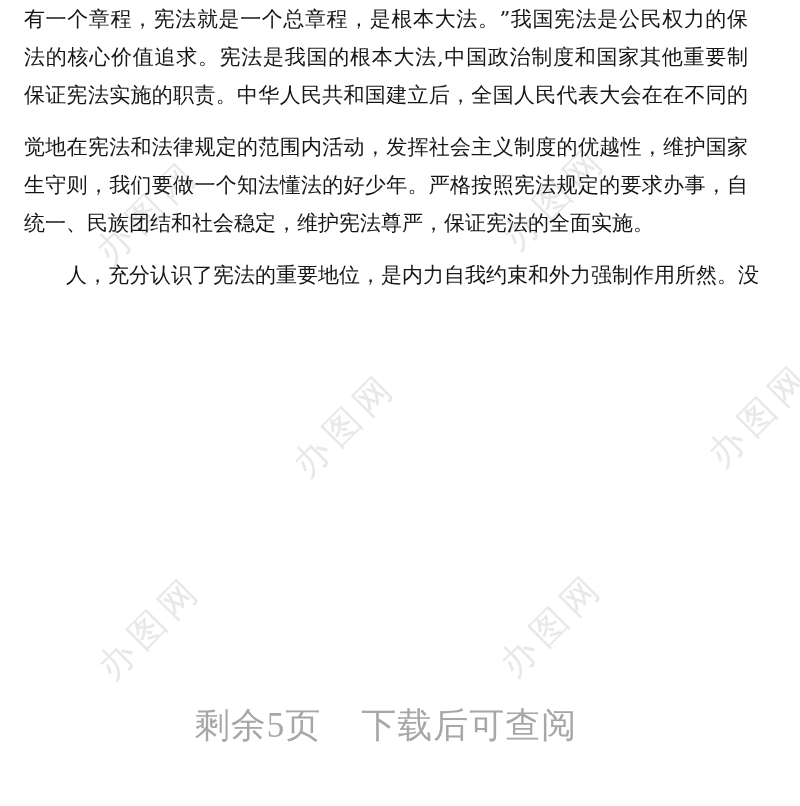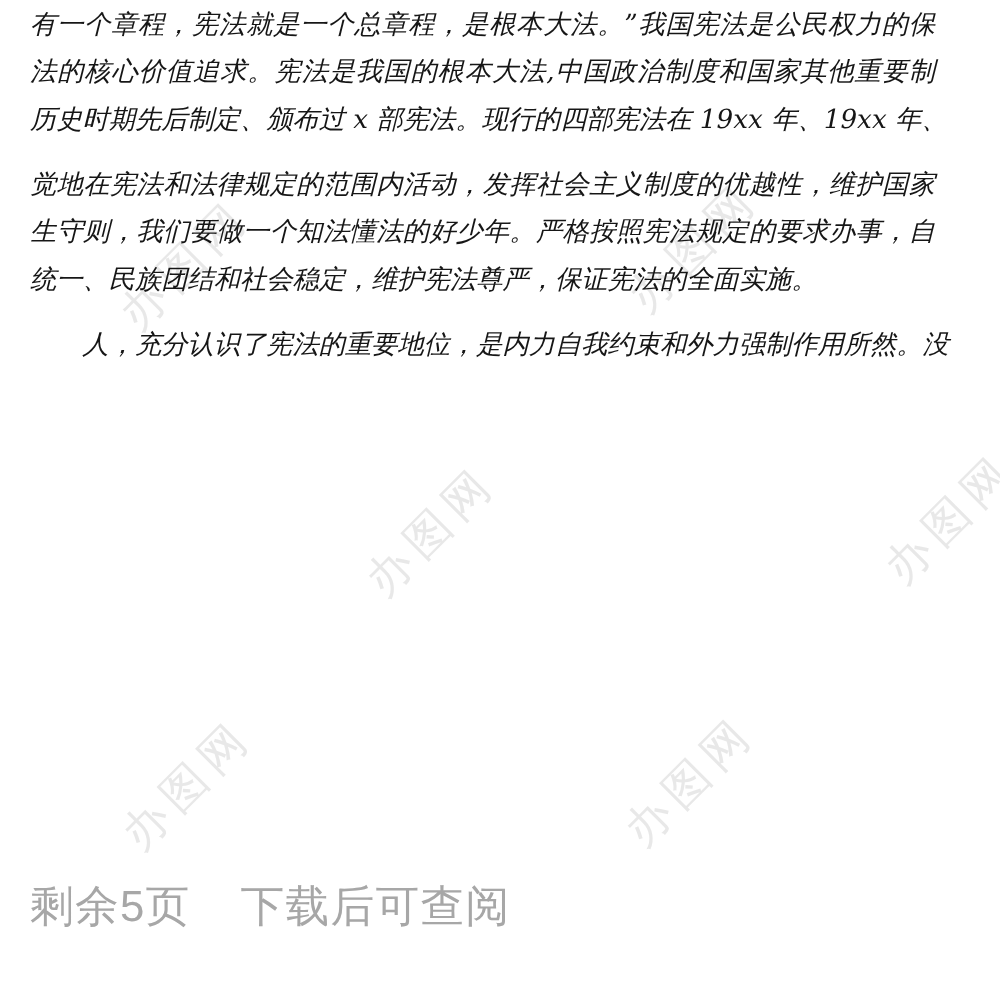--- a/index.html
+++ b/index.html
@@ -47,39 +47,38 @@
     margin: 0 0 14px 0;
   }
   .line {
     height: 38px;
     line-height: 38px;
     white-space: nowrap;
     text-align: justify;
     text-align-last: justify;
     text-justify: inter-ideograph;
     overflow: visible;
-    font-style: italic;
   }
   .line.last {
     text-align-last: left;
   }
   .line.indent {
     padding-left: 42px;
   }
   .footer-note {
     position: absolute;
     left: 24px;
     top: 704px;
     width: 724px;
     z-index: 1;
-    text-align: left;
+    text-align: center;
     font-size: 35px;
     line-height: 44px;
     letter-spacing: 1px;
-    font-family: Liberation Sans, sans-serif;
+    font-family: Liberation Serif, serif;
     white-space: nowrap;
   }
   .footer-gap {
     display: inline-block;
     width: 40px;
   }
 </style>
 </head>
 <body>
 
@@ -91,21 +90,21 @@
       <div class="watermark" style="left: 345px; top: 425px; color: rgb(154, 154, 154); opacity: 0.22;">办图网</div>
       <div class="watermark" style="left: 760px; top: 415px; color: rgb(154, 154, 154); opacity: 0.22;">办图网</div>
       <div class="watermark" style="left: 150px; top: 628px; color: rgb(154, 154, 154); opacity: 0.22;">办图网</div>
       <div class="watermark" style="left: 552px; top: 625px; color: rgb(154, 154, 154); opacity: 0.22;">办图网</div>
     </div>
 
   <div class="doc-body" style="color: rgb(22, 22, 22);">
       <div class="paragraph">
         <div class="line">有一个章程，宪法就是一个总章程，是根本大法。”我国宪法是公民权力的保</div>
         <div class="line">法的核心价值追求。宪法是我国的根本大法,中国政治制度和国家其他重要制</div>
-        <div class="line">历史时期先后制定、颁布过 x 部宪法。现行的四部宪法在 19xx 年、19xx 年、</div>
+        <div class="line">保证宪法实施的职责。中华人民共和国建立后，全国人民代表大会在在不同的</div>
       </div>
       <div class="paragraph">
         <div class="line">觉地在宪法和法律规定的范围内活动，发挥社会主义制度的优越性，维护国家</div>
         <div class="line">生守则，我们要做一个知法懂法的好少年。严格按照宪法规定的要求办事，自</div>
         <div class="line last">统一、民族团结和社会稳定，维护宪法尊严，保证宪法的全面实施。</div>
       </div>
       <div class="paragraph">
       </div>
       <div class="paragraph">
         <div class="line last indent">人，充分认识了宪法的重要地位，是内力自我约束和外力强制作用所然。没</div>

